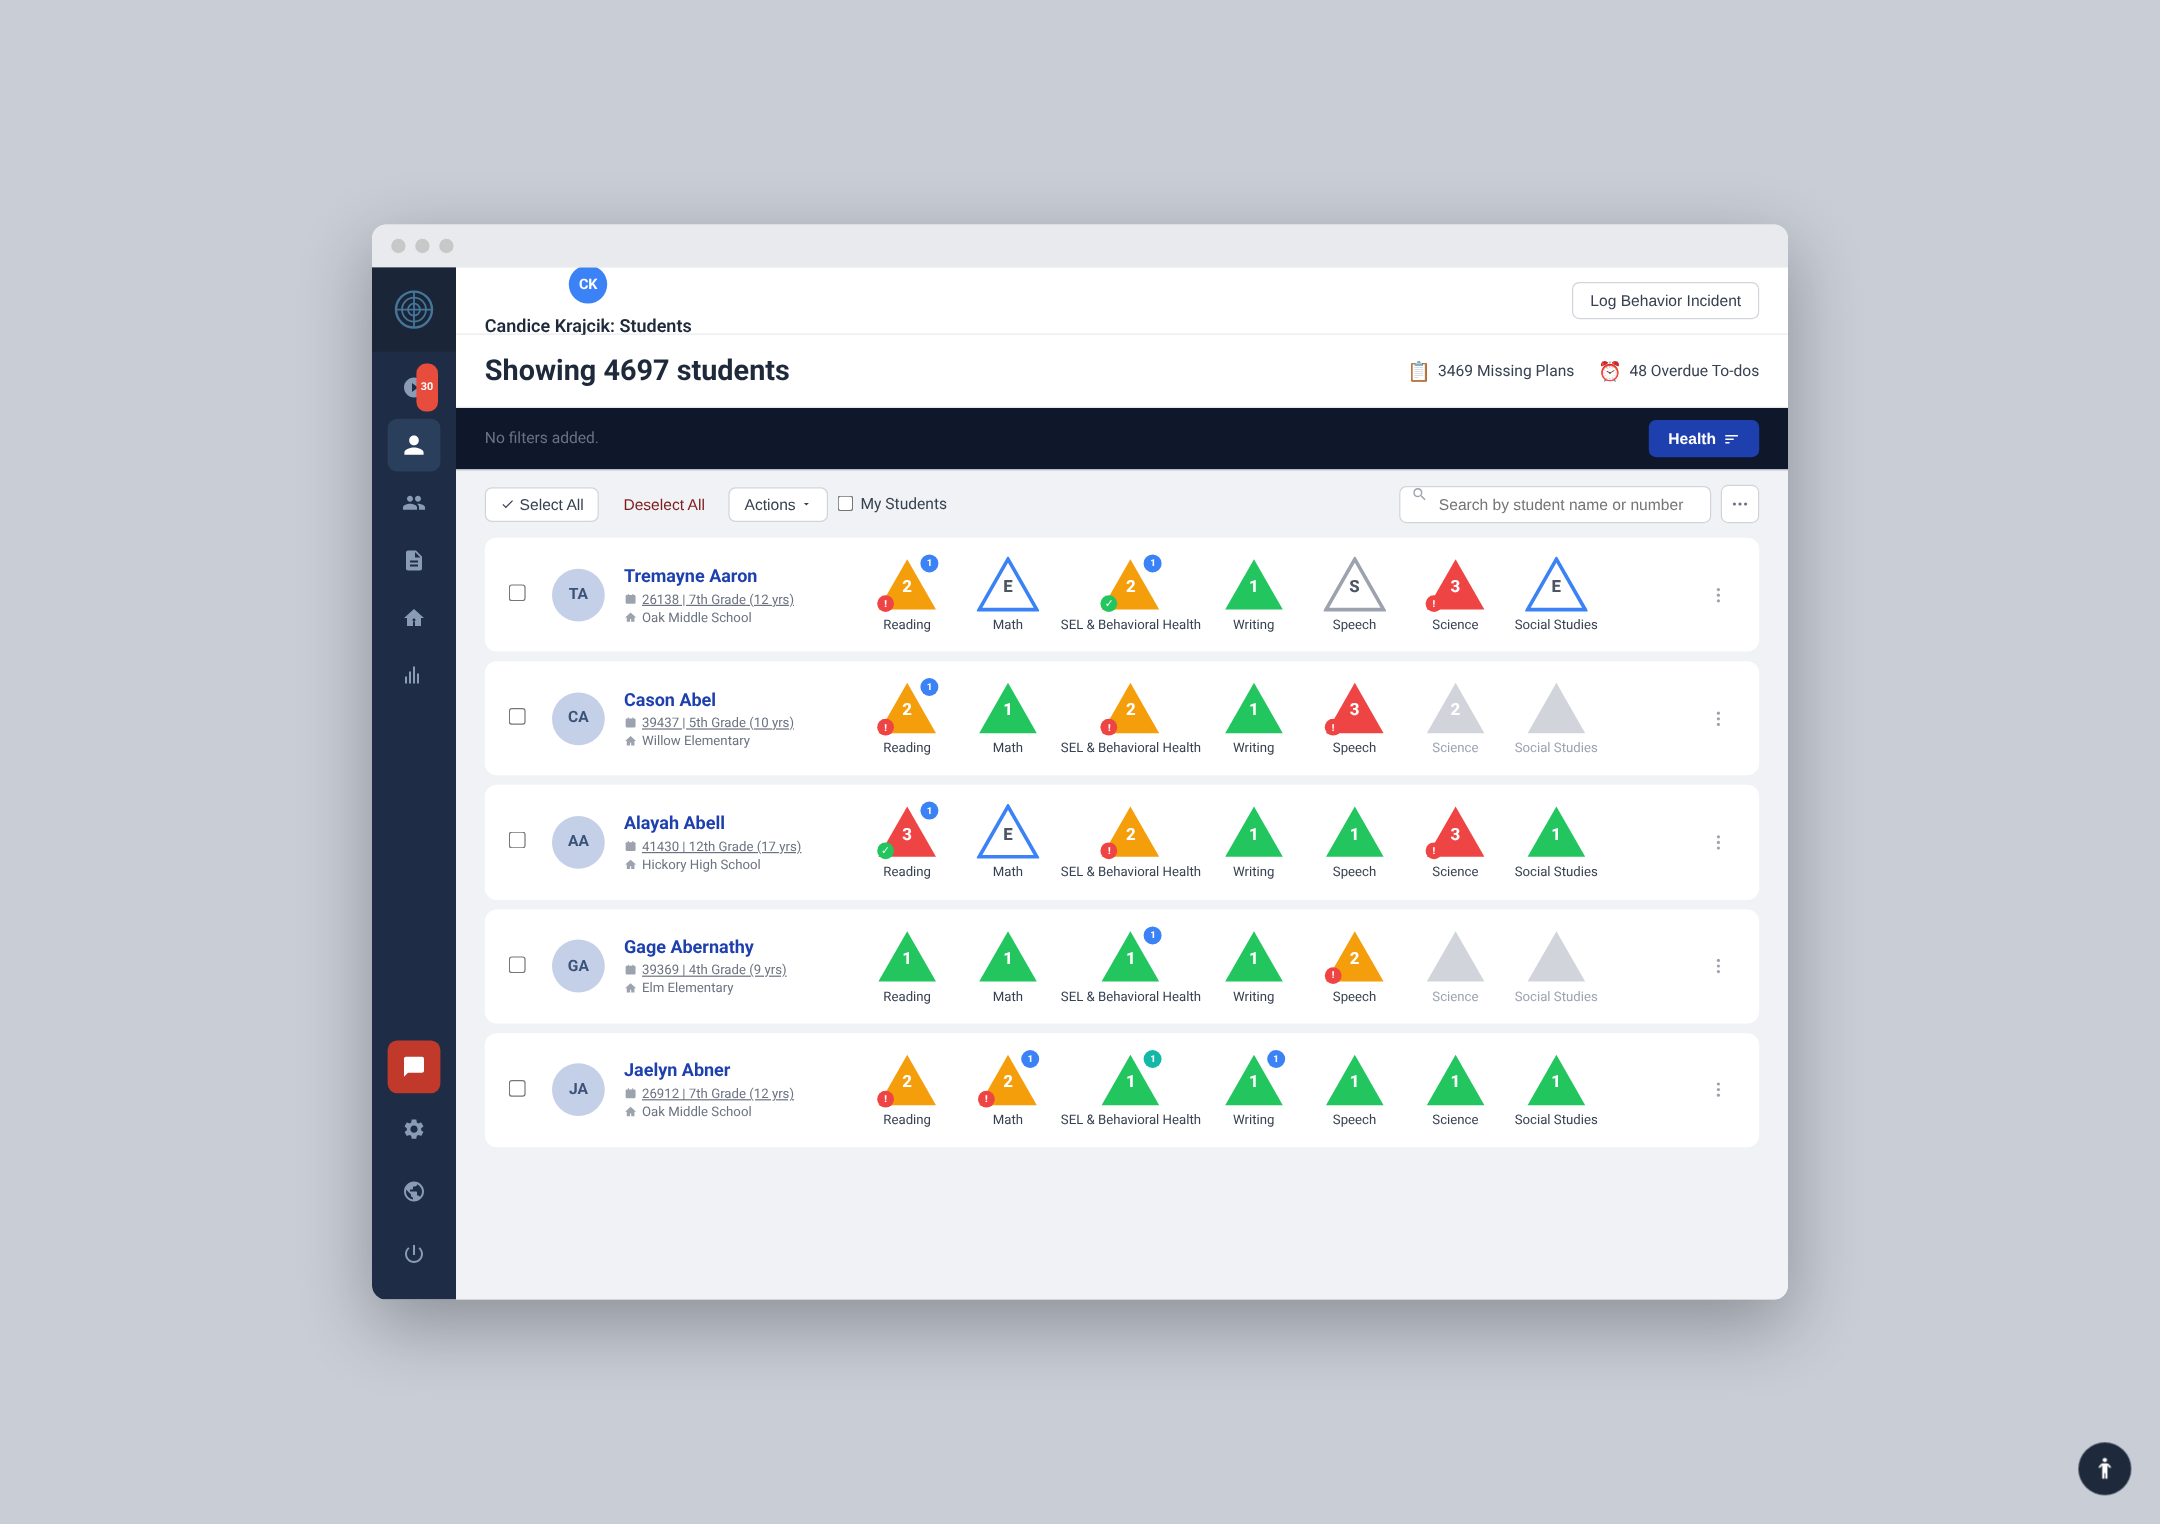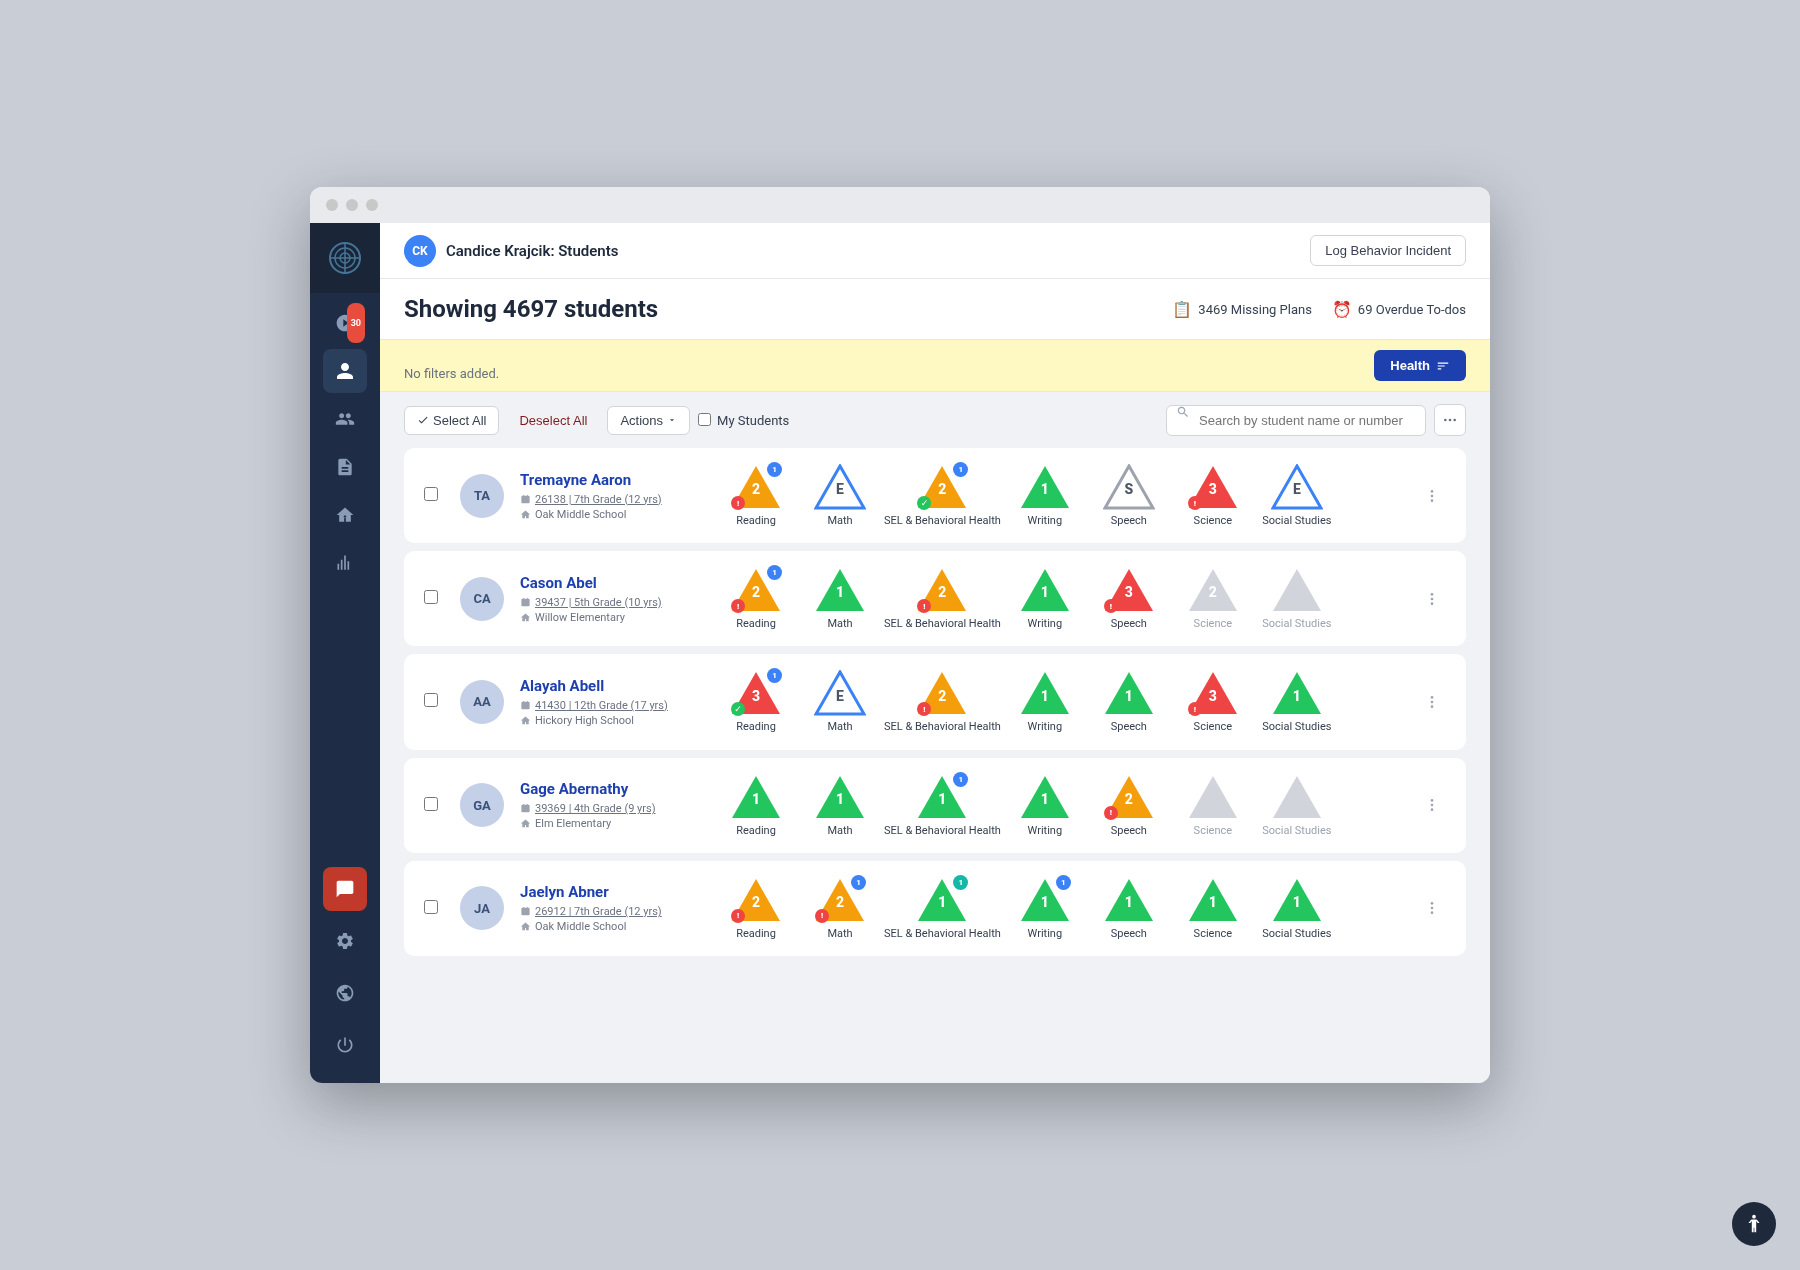--- a/index.html
+++ b/index.html
@@ -105,20 +105,21 @@
       display: flex;
       align-items: center;
       justify-content: space-between;
       border-bottom: 1px solid #e5e7eb;
       flex-shrink: 0;
     }
     .top-bar-left {
       display: flex;
       align-items: center;
       gap: 10px;
+      flex-direction: column;
     }
     .avatar-ck {
       width: 32px; height: 32px;
       border-radius: 50%;
       background: #3b82f6;
       color: white;
       font-size: 12px;
       font-weight: 700;
       display: flex;
       align-items: center;
@@ -162,24 +163,24 @@
     .stat-item {
       display: flex;
       align-items: center;
       gap: 6px;
       font-size: 13px;
       color: #374151;
     }
     .stat-icon { font-size: 16px; }
     
     .filter-bar {
-      background: #fef9c3;
+      background: #0f172a;
       padding: 10px 24px;
       display: flex;
-      align-items: flex-end;
+      align-items: center;
       justify-content: space-between;
       border-bottom: 1px solid #e5e7eb;
       flex-shrink: 0;
     }
     .no-filters { font-size: 13px; color: #6b7280; }
     .filters-btn {
       background: #1e40af;
       color: white;
       border: none;
       border-radius: 6px;
@@ -518,21 +519,21 @@
 
       <div class="page-header">
         <h1 class="page-title">Showing 4697 students</h1>
         <div class="header-stats">
           <div class="stat-item">
             <span class="stat-icon">📋</span>
             <span>3469 Missing Plans</span>
           </div>
           <div class="stat-item">
             <span class="stat-icon">⏰</span>
-            <span>69 Overdue To-dos</span>
+            <span>48 Overdue To-dos</span>
           </div>
         </div>
       </div>
 
       <div class="filter-bar">
         <span class="no-filters">No filters added.</span>
         <button class="filters-btn">
           <span>Health</span>
           <svg width="14" height="14" viewBox="0 0 24 24" fill="white">
               <path d="M3 18h6v-2H3v2zM3 6v2h18V6H3zm0 7h12v-2H3v2z"></path>

